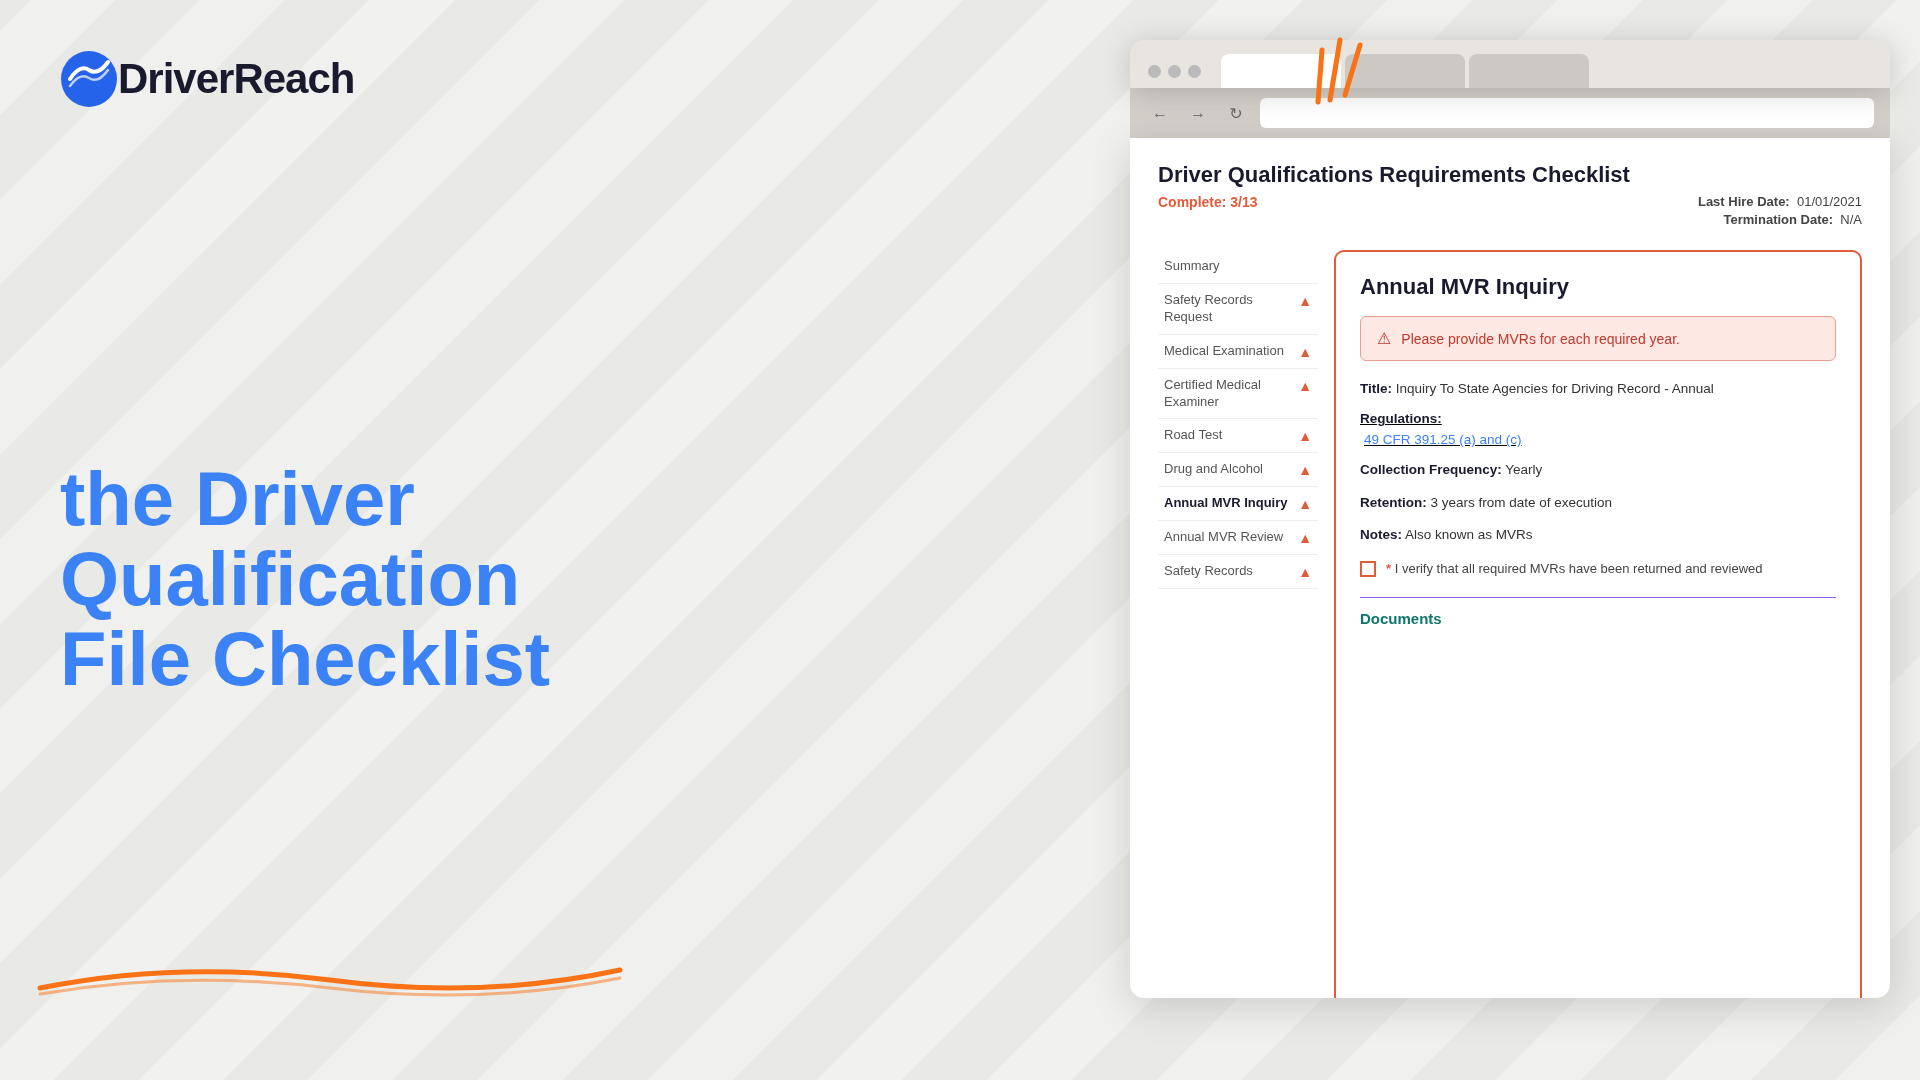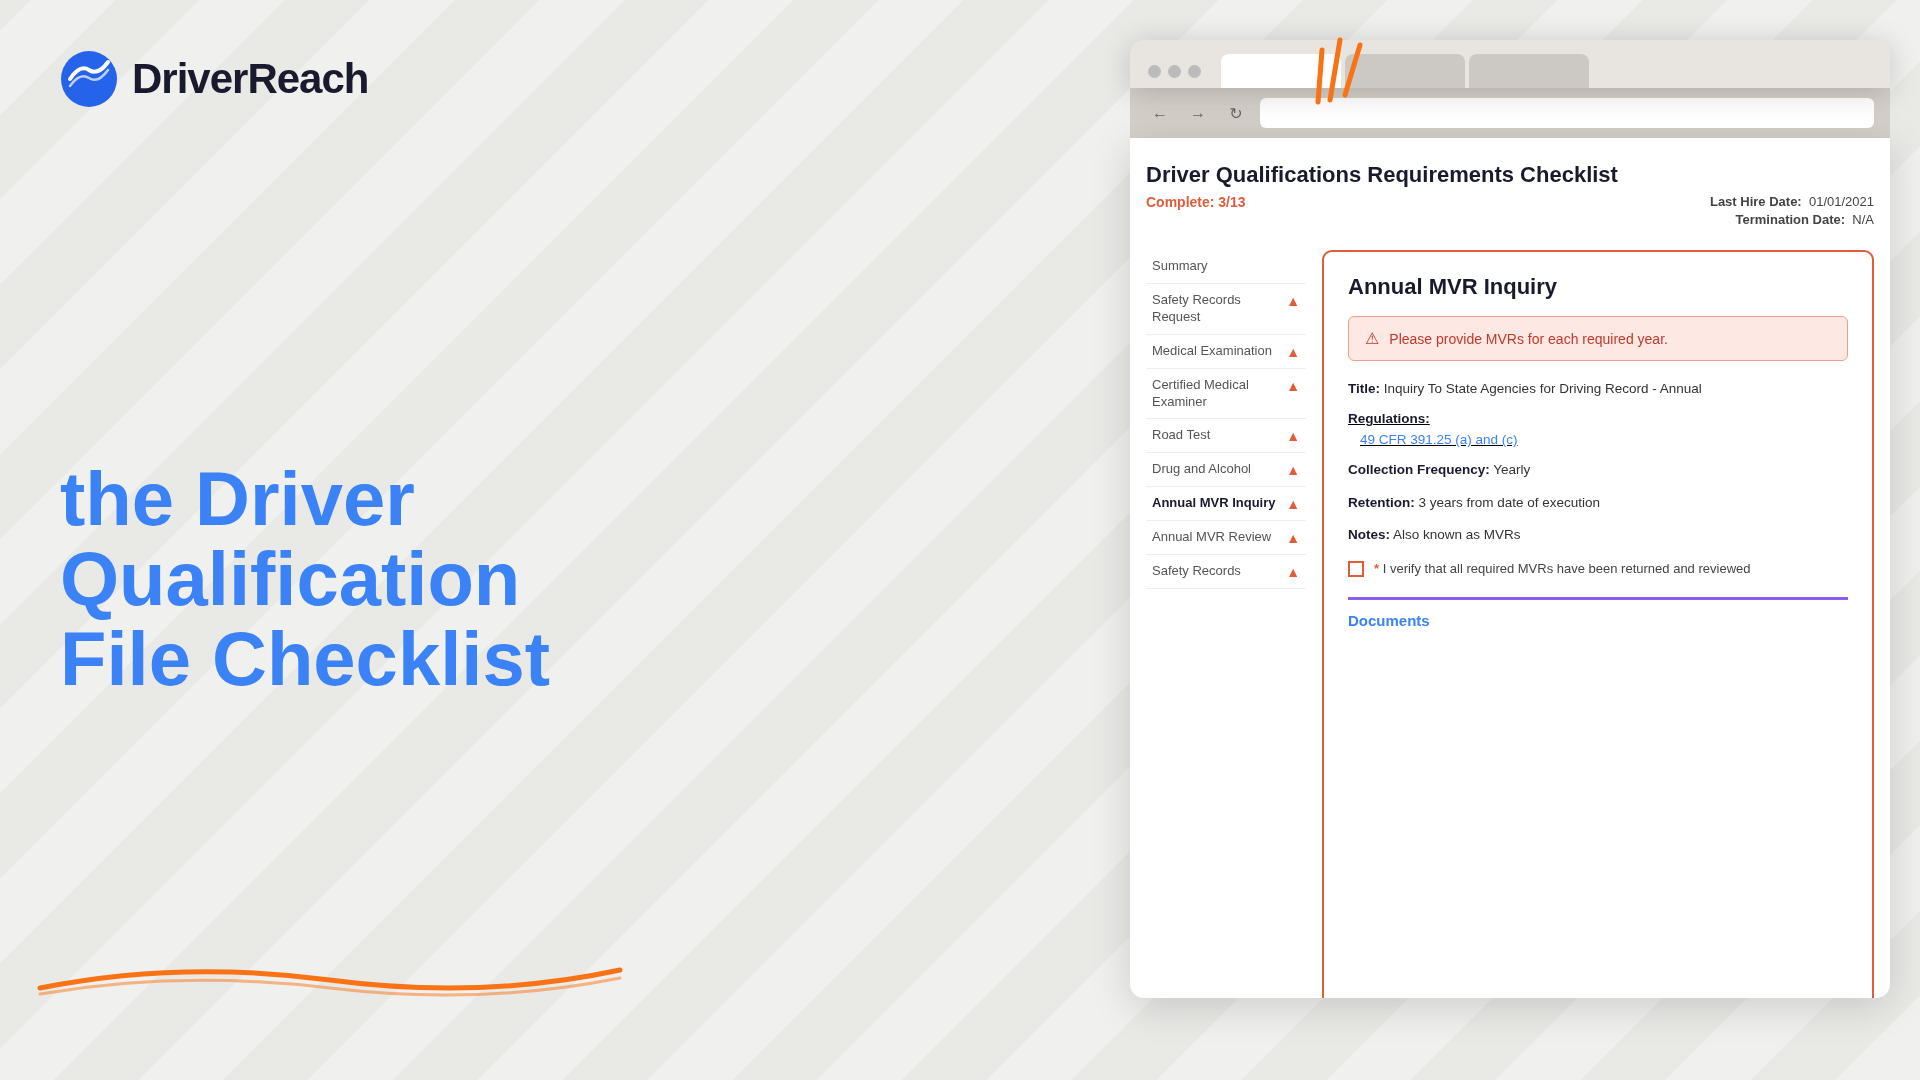--- a/index.html
+++ b/index.html
@@ -36,21 +36,20 @@
       height: 1080px;
       display: flex;
       flex-direction: column;
       padding: 50px 60px;
       z-index: 2;
     }
 
     .logo-area {
       display: flex;
       align-items: center;
-      gap: 14px;
       margin-bottom: 60px;
     }
 
     .logo-icon {
       width: 58px;
       height: 58px;
     }
 
     .logo-text {
       font-size: 42px;
@@ -194,21 +193,21 @@
       border: none;
       padding: 0 10px;
     }
 
     
     .browser-content {
       background: #fff;
       border-radius: 0 0 14px 14px;
       box-shadow: 0 8px 40px rgba(0,0,0,0.15);
       overflow: hidden;
-      padding: 24px 16px;
+      padding: 24px 28px;
       height: 860px;
     }
 
     .checklist-title {
       font-size: 22px;
       font-weight: 700;
       color: #1a1a2e;
       margin-bottom: 6px;
     }
 
@@ -334,21 +333,21 @@
       font-size: 13.5px;
       font-weight: 700;
       color: #1a1a2e;
       margin-bottom: 4px;
     }
 
     .regulation-link {
       color: #3b82f6;
       font-size: 13.5px;
       text-decoration: none;
-      margin-left: 12px;
+      margin-left: 4px;
     }
 
     .verify-row {
       display: flex;
       align-items: flex-start;
       gap: 10px;
       margin-top: 16px;
       margin-bottom: 20px;
     }
 
@@ -366,23 +365,23 @@
     }
 
     .verify-asterisk {
       color: #e05c3a;
       font-weight: 700;
     }
 
     .documents-section-title {
       font-size: 15px;
       font-weight: 700;
-      color: #3b82f6;
+      color: #0f766e;
       padding-top: 12px;
-      border-top: 3px solid #8b5cf6;
+      border-top: 1px solid #8b5cf6;
     }
   </style>
 </head>
 <body>
 
 <div class="bg-stripes"></div>
 
 <div class="left-section">
 
   <div class="logo-area">

